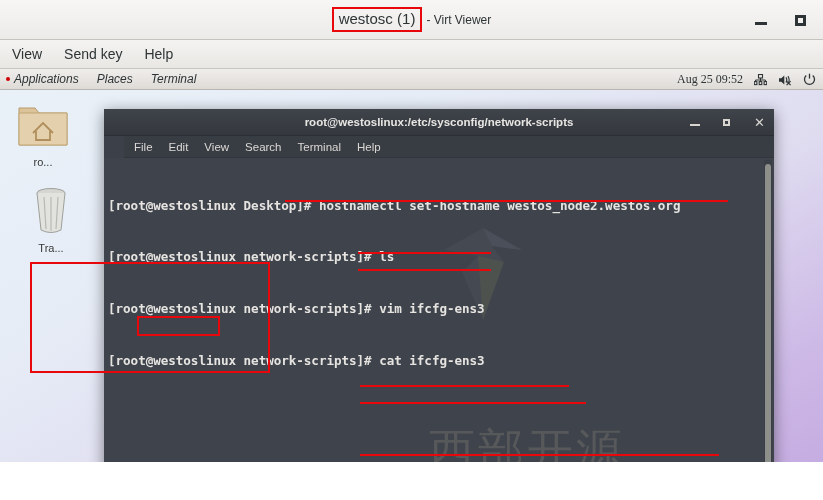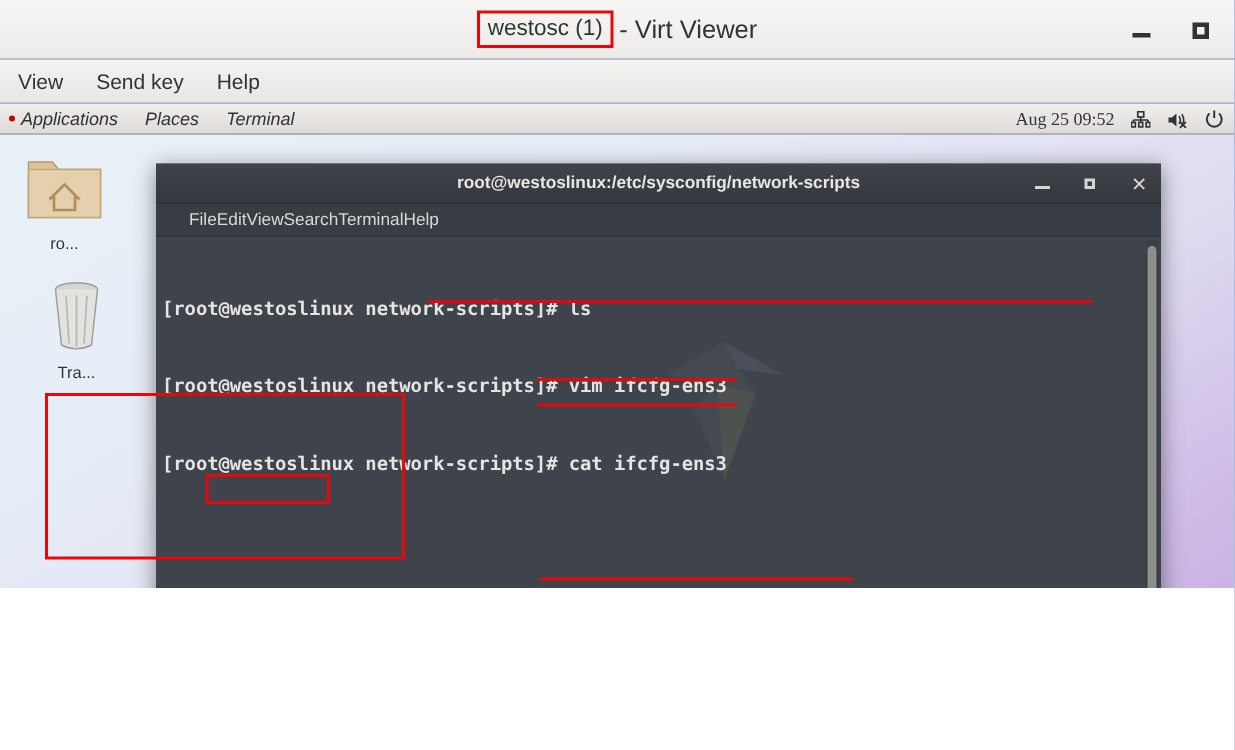--- a/index.html
+++ b/index.html
@@ -5,42 +5,42 @@
   * { box-sizing: border-box; margin: 0; padding: 0; }
   html, body {
     width: 823px; height: 500px;
     overflow: hidden;
     font-family: "Liberation Sans", sans-serif;
     background: #ffffff;
   }
 
   #app {
     position: relative;
-    width: 823px; height: 392px;
-    overflow: hidden;
-    background: #3b82f6;
+    width: 823px; height: 462px;
+    overflow: hidden;
+    background: #fef9c3;
   }
 
   
   .vv-titlebar {
     position: absolute; left: 0; top: 0; width: 823px; height: 40px;
     background: linear-gradient(#f7f6f5, #edebe9);
     border-bottom: 1px solid #c6c2bd;
     display: flex; align-items: center; justify-content: center;
   }
   .vv-title-wrap { display: flex; align-items: center; gap: 0px; }
   .vv-title-hl {
     border: 2px solid #e8070a;
     padding: 1px 5px 2px 5px;
     font-size: 15px; color: #2e3436; font-weight: 400;
     line-height: 18px;
     background: transparent;
   }
   .vv-title-rest {
-    font-size: 17px; color: #2e3436; margin-left: 4px; line-height: 18px;
+    font-size: 12px; color: #2e3436; margin-left: 4px; line-height: 18px;
   }
   .vv-win-btns {
     position: absolute; right: 14px; top: 0; height: 40px;
     display: flex; align-items: center; gap: 24px;
   }
   .vv-btn { width: 16px; height: 16px; position: relative; cursor: default; }
   .vv-min-glyph {
     position: absolute; left: 2px; top: 10px; width: 12px; height: 3px;
     background: #2e3436;
   }
@@ -123,22 +123,23 @@
     position: absolute; right: 8px; top: 0; height: 27px;
     display: flex; align-items: center; gap: 19px;
   }
   .tb { width: 13px; height: 13px; position: relative; cursor: default; }
   .tb-min { position: absolute; left: 1px; top: 8px; width: 10px; height: 2px; background: #d8d5d1; }
   .tb-max { position: absolute; left: 2px; top: 3px; width: 7px; height: 7px; border: 2px solid #d8d5d1; }
   .tb-close { position: absolute; left: 0; top: 0; width: 13px; height: 13px; color: #d8d5d1; font-size: 13px; line-height: 13px; text-align: center; font-family: "Liberation Sans", sans-serif; }
 
   .term-menubar {
     width: 100%; height: 22px; background: #383c43;
-    display: flex; align-items: center; padding-left: 22px; gap: 0;
+    display: flex; align-items: center; padding-left: 10px; gap: 16px;
     border-bottom: 1px solid #32363c;
+    margin-left: 20px;
   }
   .tm-item { font-size: 11.5px; color: #dcd9d5; cursor: default; }
 
   .term-body {
     position: relative; width: 100%; height: calc(100% - 49px);
     background: #3e434c;
     overflow: hidden;
   }
 
   
@@ -303,20 +304,21 @@
 
         <svg class="wm-logo" viewBox="0 0 98 110">
           <path d="M10 34 L49 12 L88 34 L58 30 L70 46 L49 104 L28 56 L44 40 Z" fill="#4a4f58"></path>
           <path d="M49 12 L88 34 L58 30 Z" fill="#565c66"></path>
           <path d="M44 40 L70 46 L49 104 Z" fill="#5d6152"></path>
           <path d="M10 34 L44 40 L28 56 Z" fill="#3f444d"></path>
         </svg>
         <div class="wm-cn">西部开源</div>
 
         <div class="term-text">
+          <div class="term-line">[root@westoslinux Desktop]# hostnamectl set-hostname westos_node2.westos.org</div>
           <div class="term-line">[root@westoslinux network-scripts]# ls</div>
           <div class="term-line">[root@westoslinux network-scripts]# vim ifcfg-ens3</div>
           <div class="term-line">[root@westoslinux network-scripts]# cat ifcfg-ens3</div>
           
           
           
           
           
           
           

